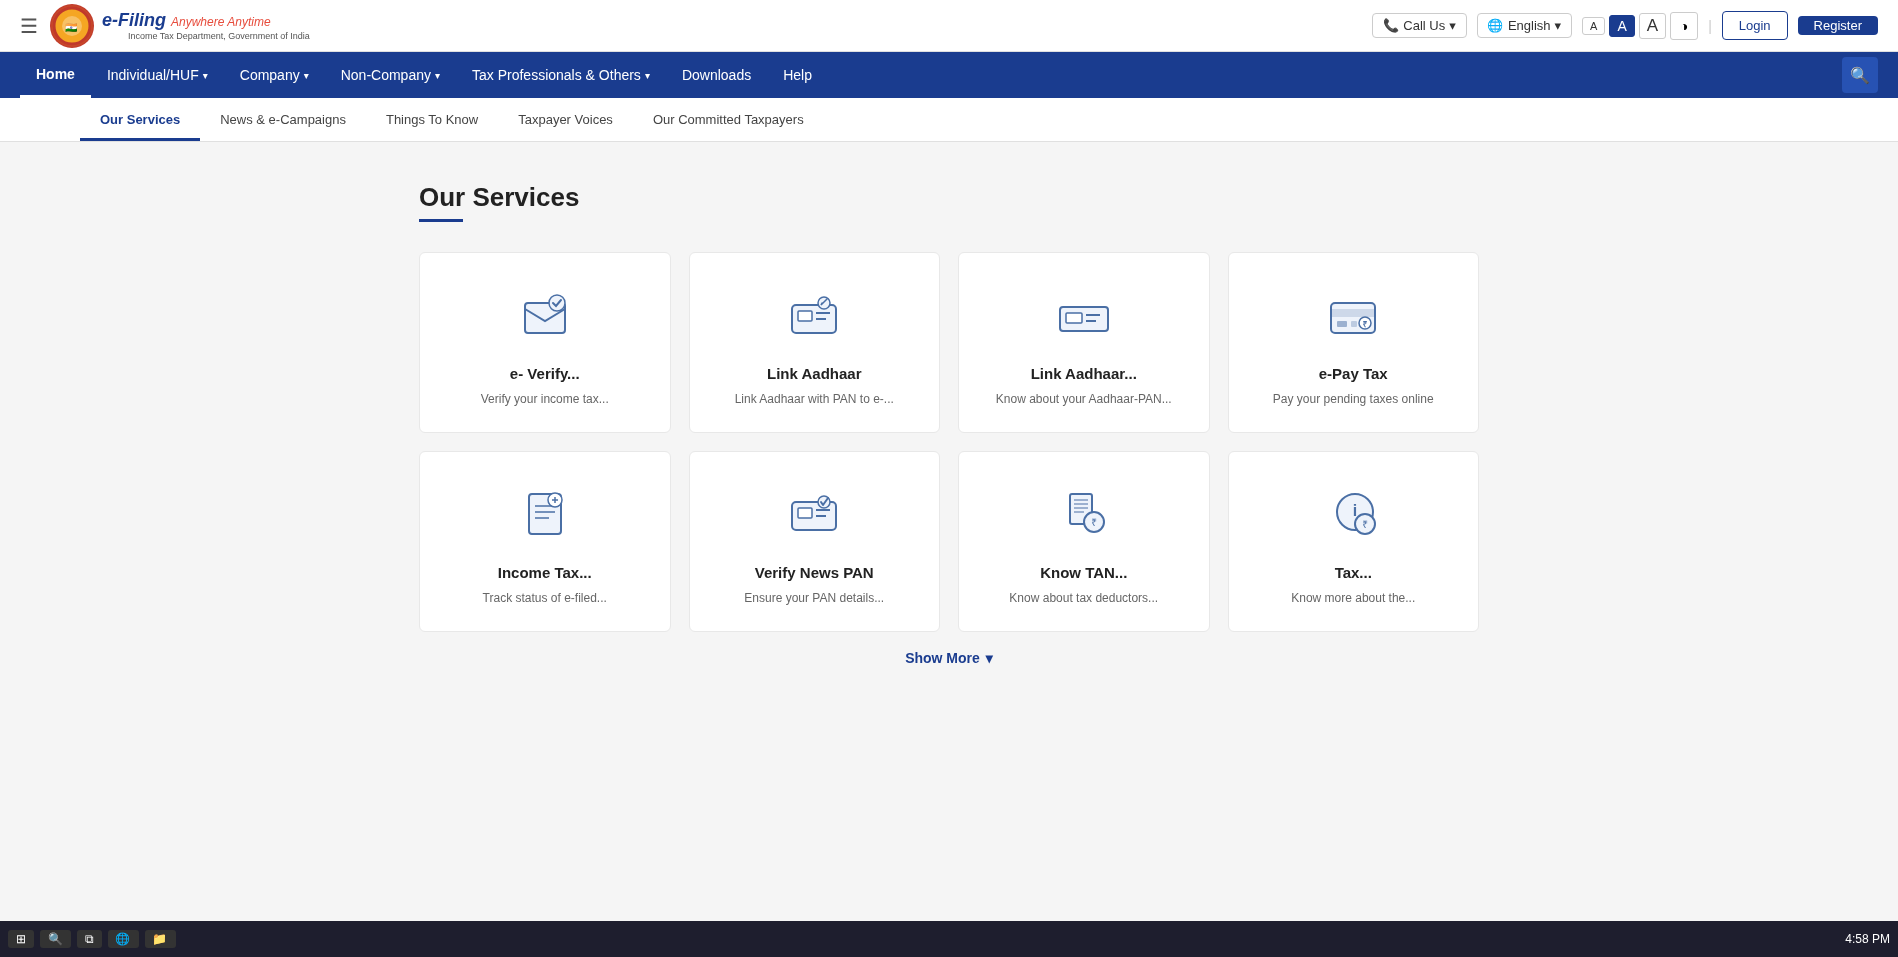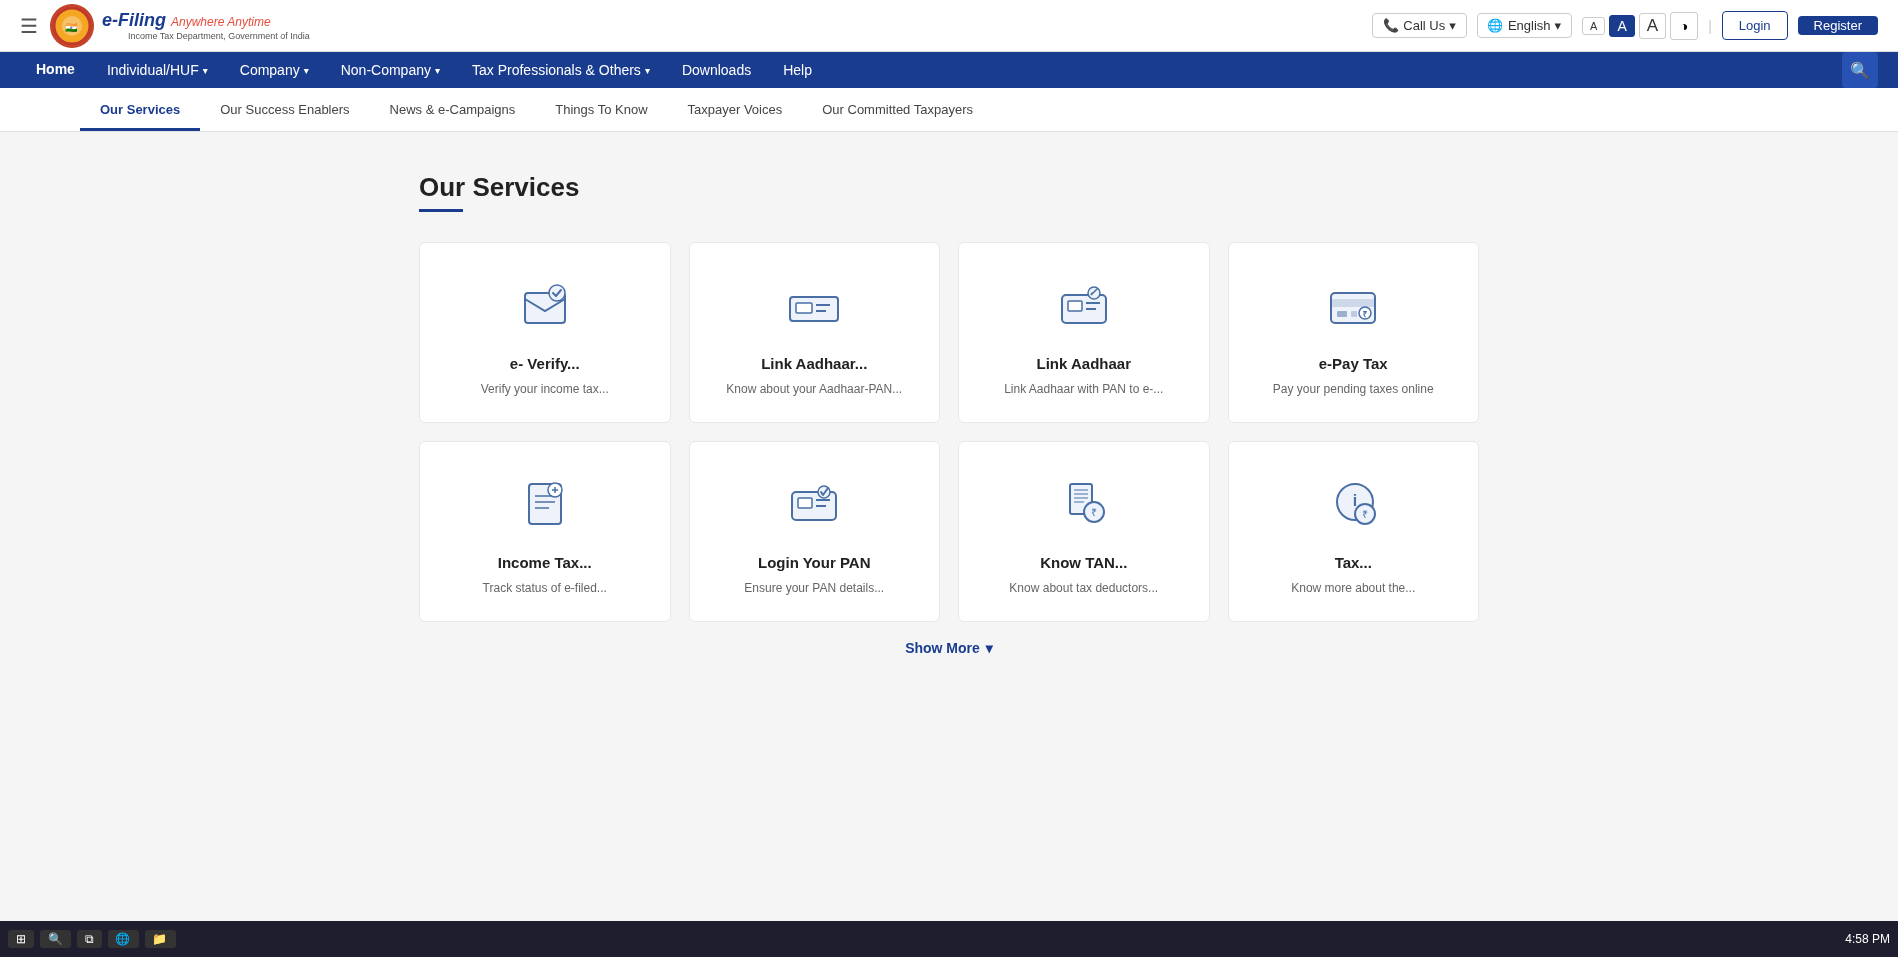--- a/index.html
+++ b/index.html
@@ -61,21 +61,21 @@
       padding: 2px 16px; border-radius: 4px; cursor: pointer; font-size: 13px;
       border: none;
     }
 
     
     .main-nav {
       background: #1a3c8f;
       display: flex;
       align-items: center;
       padding: 0 20px;
-      height: 36px;
+      height: 46px;
     }
     .nav-items { display: flex; align-items: center; gap: 0; flex: 1; }
     .nav-item {
       color: #fff;
       padding: 0 16px;
       height: 46px;
       display: flex; align-items: center;
       cursor: pointer;
       font-size: 14px;
       position: relative;
@@ -273,21 +273,20 @@
     <div class="nav-item">Non-Company <span class="chevron">▾</span></div>
     <div class="nav-item">Tax Professionals &amp; Others <span class="chevron">▾</span></div>
     <div class="nav-item">Downloads</div>
     <div class="nav-item">Help</div>
   </div>
   <button class="nav-search">🔍</button>
 </nav>
 
 <div class="sub-nav">
   <div class="sub-nav-item active">Our Services</div>
-  <div class="sub-nav-item">Our Success Enablers</div>
   <div class="sub-nav-item">News &amp; e-Campaigns</div>
   <div class="sub-nav-item">Things To Know</div>
   <div class="sub-nav-item">Taxpayer Voices</div>
   <div class="sub-nav-item">Our Committed Taxpayers</div>
 </div>
 
 <div class="page-content">
   <h2 class="section-title">Our Services</h2>
   <div class="section-title-underline"></div>
 
@@ -297,48 +296,48 @@
       <div class="service-icon">
         <svg viewBox="0 0 60 60" fill="none" xmlns="http://www.w3.org/2000/svg">
           <rect x="10" y="18" width="40" height="30" rx="3" stroke="#4a6fa5" stroke-width="2" fill="#eef3fb"></rect>
           <path d="M10 24 L30 36 L50 24" stroke="#4a6fa5" stroke-width="2" fill="none"></path>
           <circle cx="42" cy="18" r="8" fill="#eef3fb" stroke="#4a6fa5" stroke-width="1.5"></circle>
           <path d="M38 18 L41 21 L46 15" stroke="#4a6fa5" stroke-width="2" stroke-linecap="round"></path>
         </svg>
       </div>
       <div class="service-name">e- Verify...</div>
       <div class="service-desc">Verify your income tax...</div>
-    </div>
-
-    <div class="service-card">
-      <div class="service-icon">
-        <svg viewBox="0 0 60 60" fill="none" xmlns="http://www.w3.org/2000/svg">
-          <rect x="6" y="22" width="48" height="24" rx="3" stroke="#4a6fa5" stroke-width="2" fill="#eef3fb"></rect>
-          <rect x="12" y="28" width="16" height="10" rx="1" fill="#fff" stroke="#4a6fa5" stroke-width="1.5"></rect>
-          <line x1="32" y1="30" x2="46" y2="30" stroke="#4a6fa5" stroke-width="2"></line>
-          <line x1="32" y1="36" x2="42" y2="36" stroke="#4a6fa5" stroke-width="2"></line>
-        </svg>
-      </div>
-      <div class="service-name">Link Aadhaar...</div>
-      <div class="service-desc">Know about your Aadhaar-PAN...</div>
     </div>
 
     <div class="service-card">
       <div class="service-icon">
         <svg viewBox="0 0 60 60" fill="none" xmlns="http://www.w3.org/2000/svg">
           <rect x="8" y="20" width="44" height="28" rx="4" stroke="#4a6fa5" stroke-width="2" fill="#eef3fb"></rect>
           <rect x="14" y="26" width="14" height="10" rx="1" fill="#fff" stroke="#4a6fa5" stroke-width="1.5"></rect>
           <line x1="32" y1="28" x2="46" y2="28" stroke="#4a6fa5" stroke-width="2"></line>
           <line x1="32" y1="34" x2="42" y2="34" stroke="#4a6fa5" stroke-width="2"></line>
           <circle cx="40" cy="18" r="6" fill="#eef3fb" stroke="#4a6fa5" stroke-width="1.5"></circle>
           <path d="M38 18 L37 20 L43 14" stroke="#4a6fa5" stroke-width="1.5" stroke-linecap="round"></path>
         </svg>
       </div>
       <div class="service-name">Link Aadhaar</div>
       <div class="service-desc">Link Aadhaar with PAN to e-...</div>
+    </div>
+
+    <div class="service-card">
+      <div class="service-icon">
+        <svg viewBox="0 0 60 60" fill="none" xmlns="http://www.w3.org/2000/svg">
+          <rect x="6" y="22" width="48" height="24" rx="3" stroke="#4a6fa5" stroke-width="2" fill="#eef3fb"></rect>
+          <rect x="12" y="28" width="16" height="10" rx="1" fill="#fff" stroke="#4a6fa5" stroke-width="1.5"></rect>
+          <line x1="32" y1="30" x2="46" y2="30" stroke="#4a6fa5" stroke-width="2"></line>
+          <line x1="32" y1="36" x2="42" y2="36" stroke="#4a6fa5" stroke-width="2"></line>
+        </svg>
+      </div>
+      <div class="service-name">Link Aadhaar...</div>
+      <div class="service-desc">Know about your Aadhaar-PAN...</div>
     </div>
 
     <div class="service-card">
       <div class="service-icon">
         <svg viewBox="0 0 60 60" fill="none" xmlns="http://www.w3.org/2000/svg">
           <rect x="8" y="18" width="44" height="30" rx="4" stroke="#4a6fa5" stroke-width="2" fill="#eef3fb"></rect>
           <rect x="8" y="24" width="44" height="8" fill="#4a6fa5" opacity="0.2"></rect>
           <rect x="14" y="36" width="10" height="6" rx="1" fill="#4a6fa5" opacity="0.5"></rect>
           <rect x="28" y="36" width="6" height="6" rx="1" fill="#4a6fa5" opacity="0.3"></rect>
           <circle cx="42" cy="38" r="6" fill="#fff" stroke="#4a6fa5" stroke-width="1.5"></circle>
@@ -372,21 +371,21 @@
       <div class="service-icon">
         <svg viewBox="0 0 60 60" fill="none" xmlns="http://www.w3.org/2000/svg">
           <rect x="8" y="18" width="44" height="28" rx="4" stroke="#4a6fa5" stroke-width="2" fill="#eef3fb"></rect>
           <rect x="14" y="24" width="14" height="10" rx="1" fill="#fff" stroke="#4a6fa5" stroke-width="1.5"></rect>
           <line x1="32" y1="26" x2="46" y2="26" stroke="#4a6fa5" stroke-width="2"></line>
           <line x1="32" y1="32" x2="42" y2="32" stroke="#4a6fa5" stroke-width="2"></line>
           <circle cx="40" cy="18" r="6" fill="#eef3fb" stroke="#4a6fa5" stroke-width="1.5"></circle>
           <path d="M37 18 L39 21 L44 14" stroke="#4a6fa5" stroke-width="2" stroke-linecap="round" stroke-linejoin="round"></path>
         </svg>
       </div>
-      <div class="service-name">Login Your PAN</div>
+      <div class="service-name">Verify News PAN</div>
       <div class="service-desc">Ensure your PAN details...</div>
     </div>
 
     <div class="service-card">
       <div class="service-icon">
         <svg viewBox="0 0 60 60" fill="none" xmlns="http://www.w3.org/2000/svg">
           <rect x="16" y="10" width="22" height="30" rx="2" stroke="#4a6fa5" stroke-width="2" fill="#eef3fb"></rect>
           <line x1="20" y1="16" x2="34" y2="16" stroke="#4a6fa5" stroke-width="1"></line>
           <line x1="20" y1="20" x2="34" y2="20" stroke="#4a6fa5" stroke-width="1"></line>
           <line x1="20" y1="24" x2="34" y2="24" stroke="#4a6fa5" stroke-width="1"></line>

